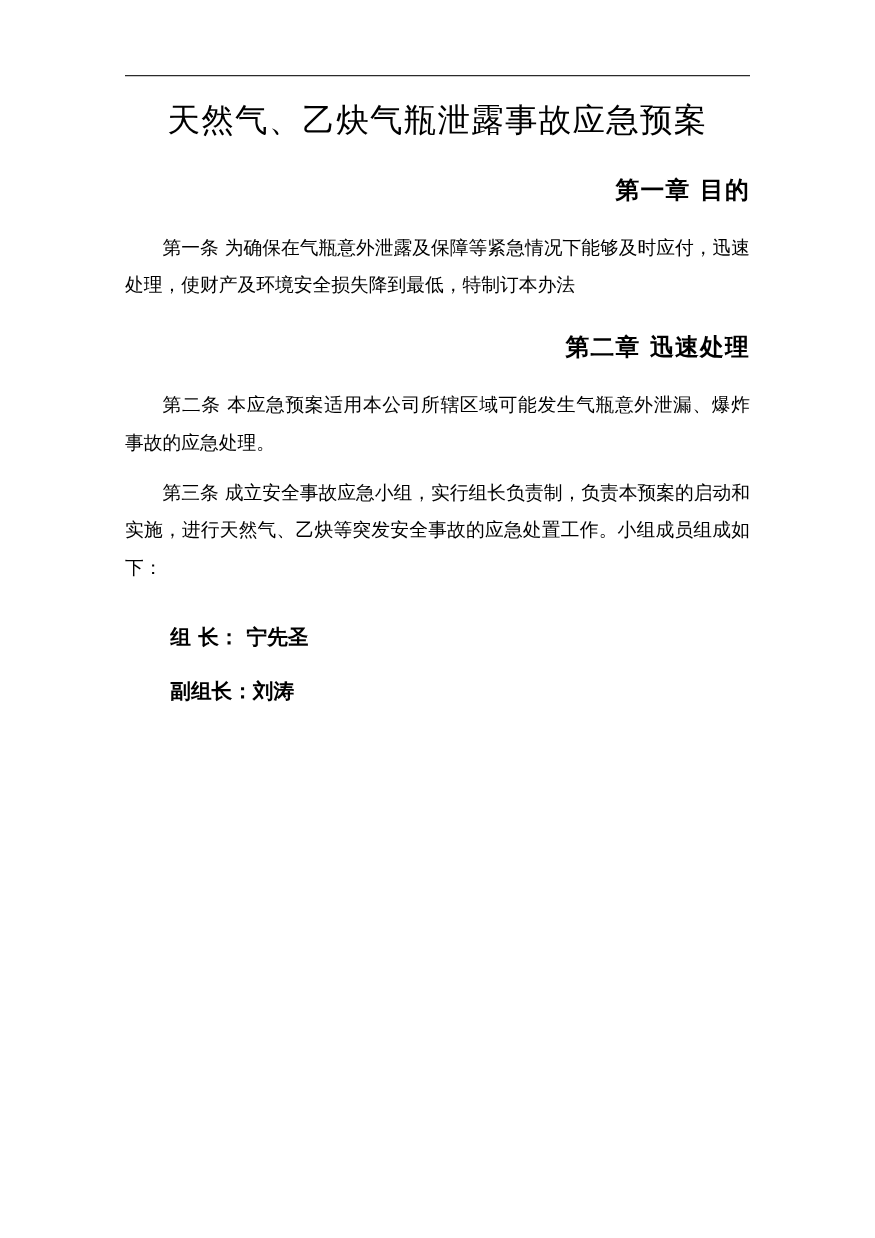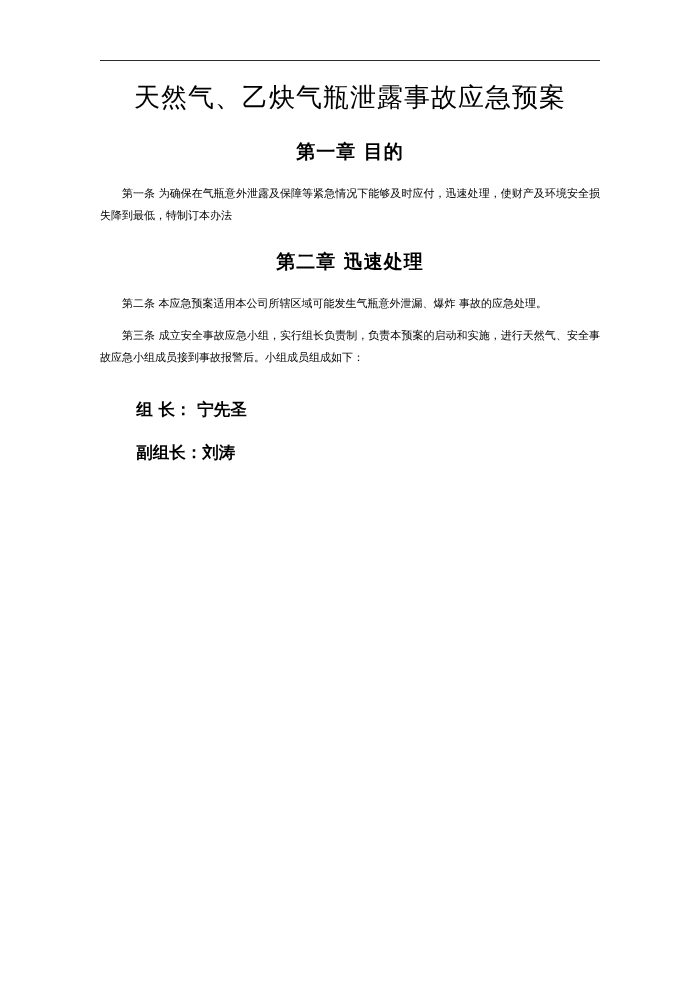--- a/index.html
+++ b/index.html
@@ -41,26 +41,26 @@
     line-height: 1.5;
     text-align: center;
     letter-spacing: 1px;
     margin: 0 0 6px 0;
     font-weight: normal;
   }
   .chapter {
     font-family: "DejaVu Sans", "Liberation Sans", sans-serif;
     font-size: 19px;
     font-weight: bold;
-    text-align: center;
+    text-align: right;
     margin: 22px 0 18px 0;
     letter-spacing: 1px;
   }
   p.body-text {
-    font-size: 11px;
+    font-size: 15px;
     line-height: 2.0;
     margin: 0 0 10px 0;
     text-align: justify;
     text-justify: inter-ideograph;
     text-indent: 2em;
   }
   p.member-line {
     font-size: 16.5px;
     line-height: 2.0;
     margin: 6px 0 10px 0;
@@ -79,21 +79,21 @@
   <div class="content">
 
     <h1 class="doc-title">天然气、乙炔气瓶泄露事故应急预案</h1>
 
     <h2 class="chapter">第一章    目的</h2>
     <p class="body-text">第一条  为确保在气瓶意外泄露及保障等紧急情况下能够及时应付，迅速处理，使财产及环境安全损失降到最低，特制订本办法</p>
 
     <h2 class="chapter">第二章    迅速处理</h2>
     <p class="body-text">第二条  本应急预案适用本公司所辖区域可能发生气瓶意外泄漏、爆炸 事故的应急处理。</p>
 
-    <p class="body-text">第三条  成立安全事故应急小组，实行组长负责制，负责本预案的启动和实施，进行天然气、安全事故应急小组成员接到事故报警后。小组成员组成如下：</p>
+    <p class="body-text">第三条  成立安全事故应急小组，实行组长负责制，负责本预案的启动和实施，进行天然气、乙炔等突发安全事故的应急处置工作。小组成员组成如下：</p>
 
     <div class="spacer-sm"></div>
 
     <p class="member-line">组  长：  宁先圣</p>
     <p class="member-line">副组长：刘涛</p>
 
     <div class="spacer-sm"></div>
 
 
   </div>

